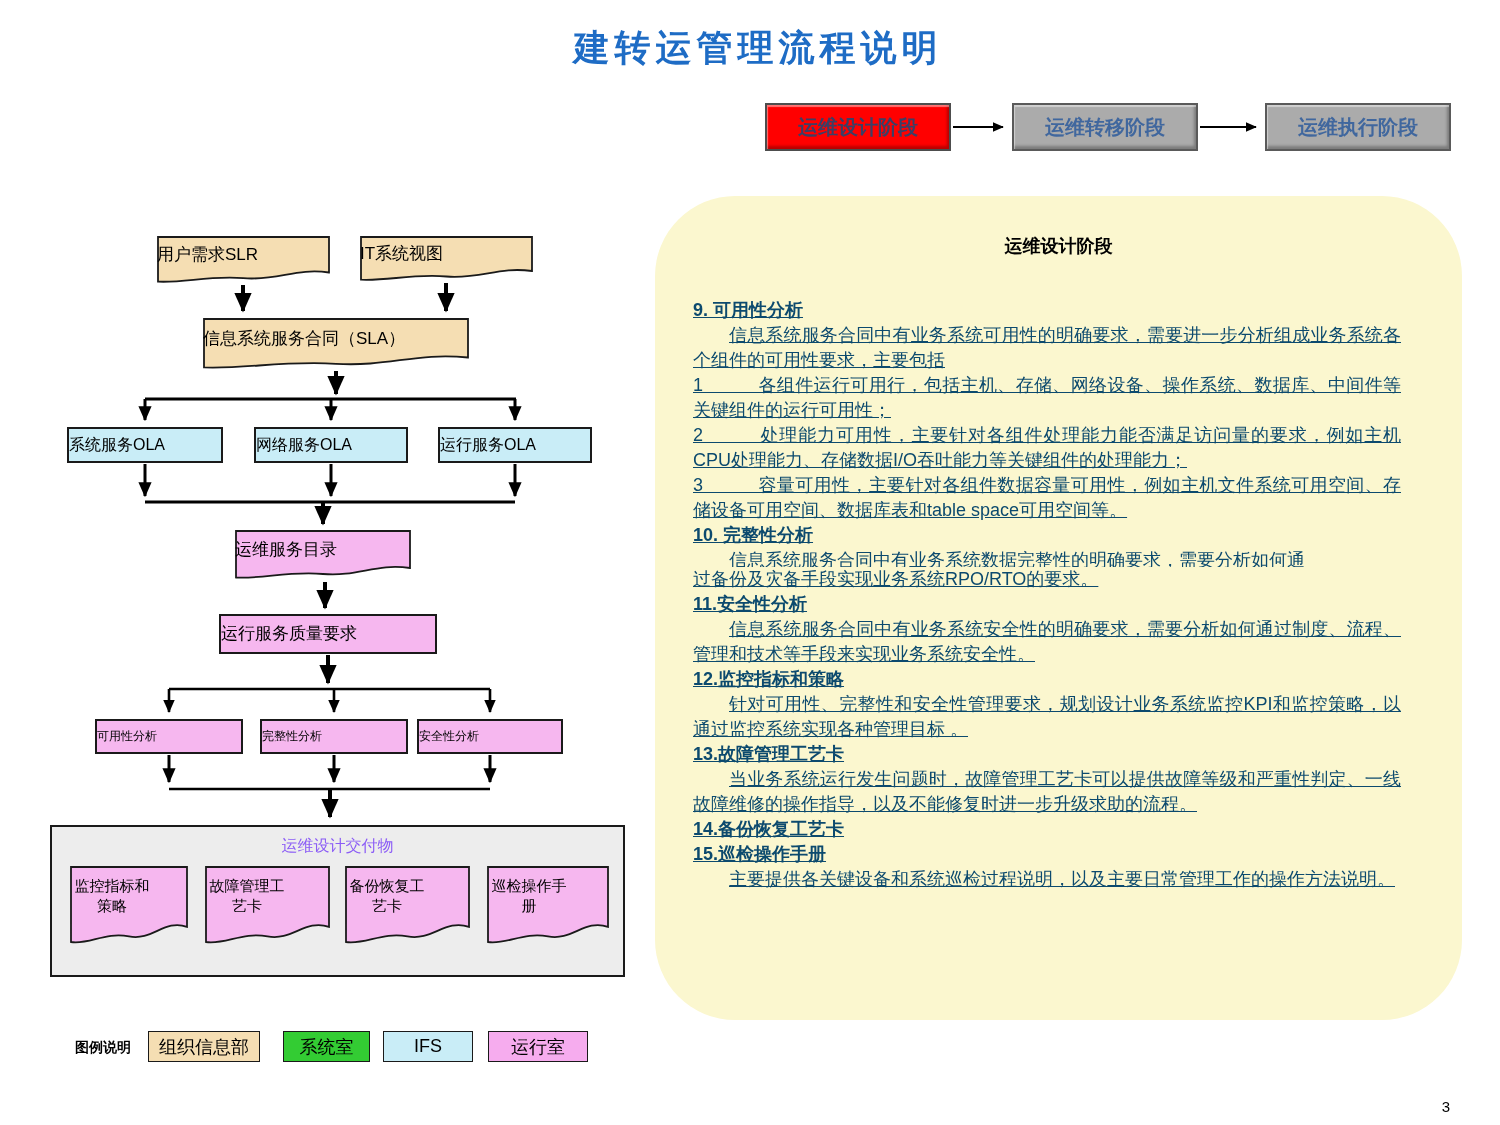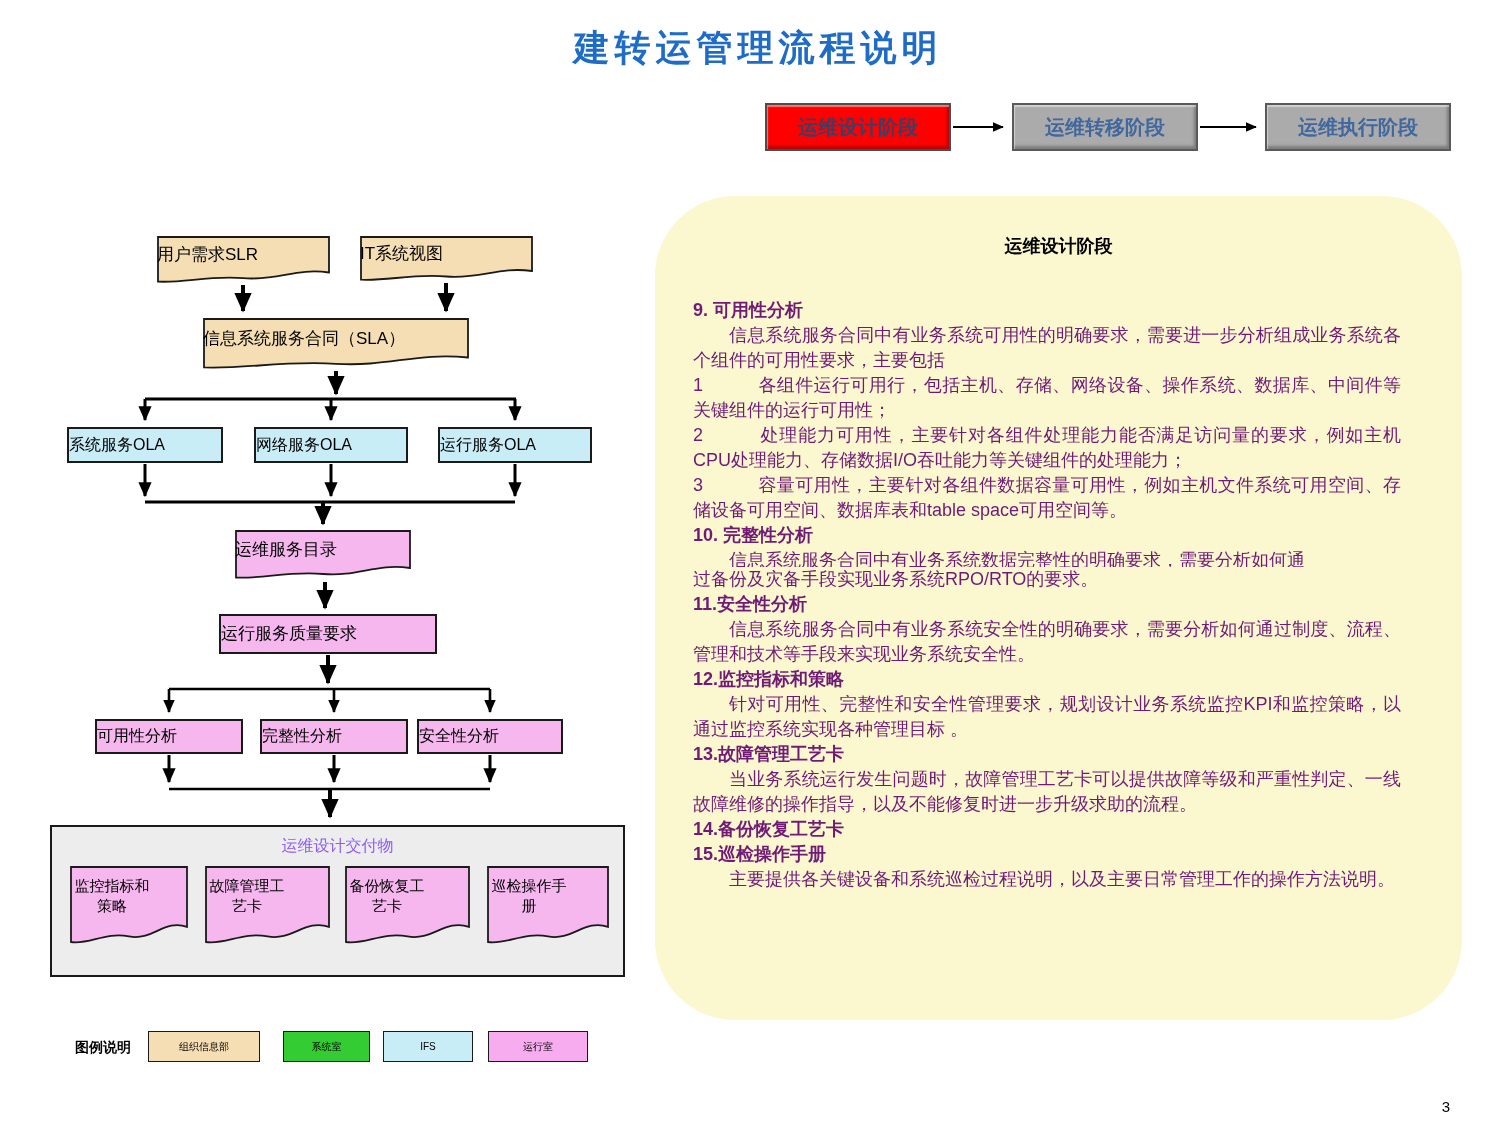--- a/index.html
+++ b/index.html
@@ -23,46 +23,46 @@
   
   .node{position:absolute;display:flex;align-items:center;
         text-align:center;font-size:17px;box-sizing:border-box;line-height:1.15;}
   .rect{border:2px solid #1a1a1a;}
   .blue{background:#C9EDF7;}
   .pink{background:#F6B7EF;}
   .doc{background:transparent;border:none;padding-bottom:10px;}
   .doc svg{position:absolute;left:0;top:0;}
   .doc .lbl{position:relative;z-index:1;}
   .ola{font-size:16px;}
-  .ana{font-size:16px;font-family:Liberation Serif, serif;}
+  .ana{font-size:12px;font-family:Liberation Serif, serif;}
   .deliv{font-size:15px;line-height:20px;padding-bottom:20px;}
   .deliv .lbl{width:84px;}
 
   .deliv-container{position:absolute;left:50px;top:825px;width:575px;height:152px;
                    background:#EDEDED;border:2px solid #1a1a1a;box-sizing:border-box;}
   .deliv-title{position:absolute;left:50px;top:836px;width:575px;text-align:center;
                font-size:16px;color:#8b5cf6;}
 
   
   .legend-label{position:absolute;left:75px;top:1039px;font-size:14px;font-weight:bold;}
   .legend-item{position:absolute;top:1031px;height:31px;border:1.5px solid #1a1a1a;
                box-sizing:border-box;display:flex;align-items:center;justify-content:center;
-               font-size:10px;}
+               font-size:18px;}
   .lg-tan{left:148px;width:112px;background:#F5DEB3;}
   .lg-green{left:283px;width:87px;background:#33CC33;}
   .lg-blue{left:383px;width:90px;background:#C9EDF7;}
   .lg-pink{left:488px;width:100px;background:#F6ACEE;}
 
   
   .panel{position:absolute;left:655px;top:196px;width:807px;height:824px;
          background:#FBF7CF;border-radius:80px;}
   .panel-title{position:absolute;top:38px;left:0;width:100%;margin:0;text-align:center;
                font-size:18px;font-weight:bold;color:#000;}
   .panel-body{position:absolute;left:38px;top:102px;width:708px;font-size:18px;
-              line-height:25px;text-align:justify;color:#701a75;}
+              line-height:25px;text-align:justify;color:#0c4a6e;text-decoration:underline;}
   .panel-body p{margin:0;}
   .sec-h{font-weight:bold;}
   .p-ind{text-indent:2em;}
   .clip{height:19px;overflow:hidden;}
 
   .page-num{position:absolute;right:50px;bottom:10px;font-size:15px;color:#000;}
 
   .overlay{position:absolute;left:0;top:0;pointer-events:none;}
 </style>
 </head>

